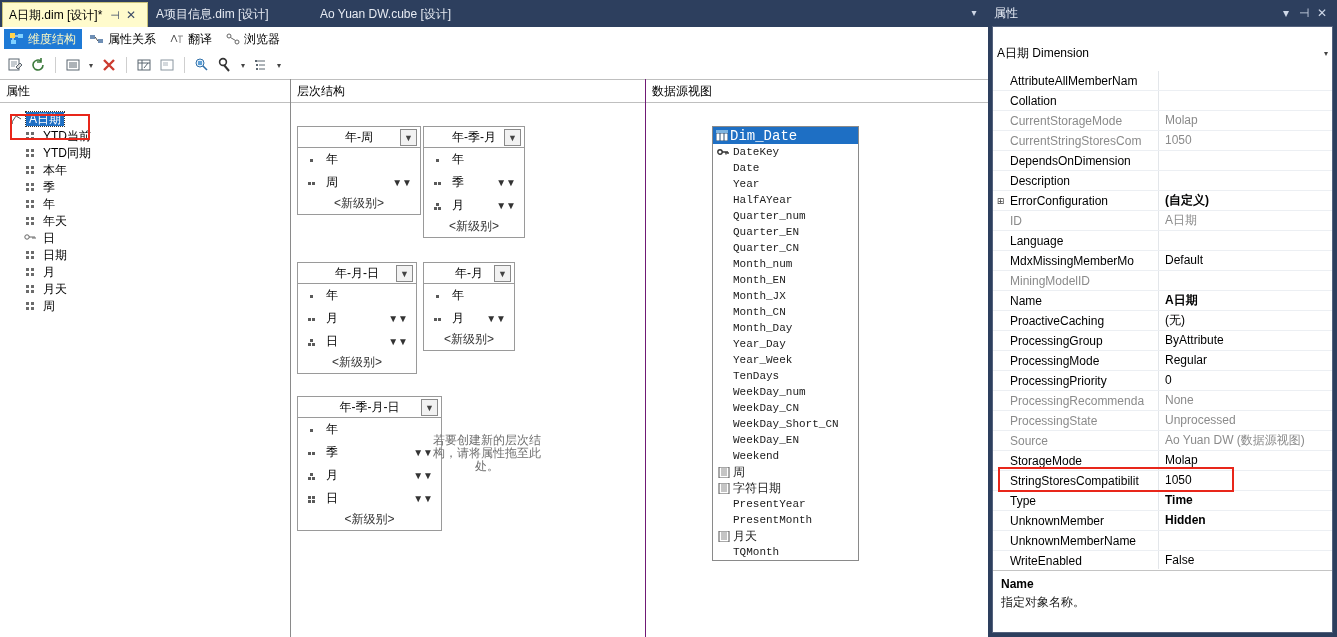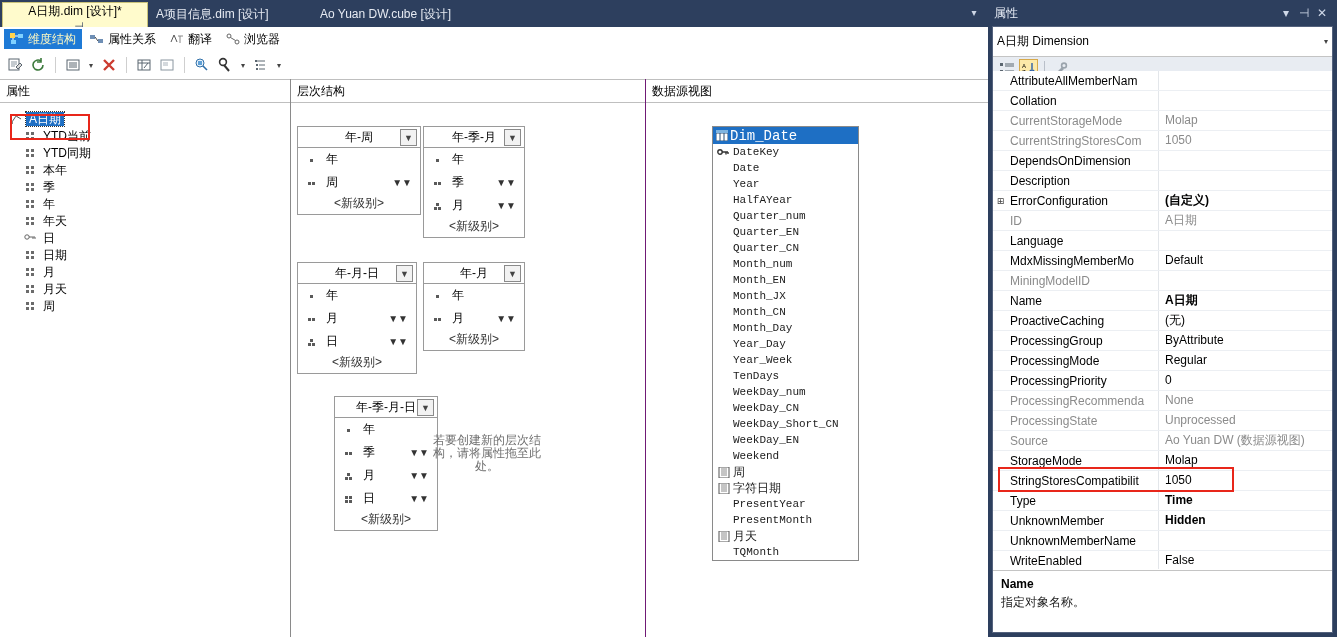--- a/index.html
+++ b/index.html
@@ -84,21 +84,21 @@
   .dsvrow .nm.cjk{font-family:"Liberation Sans","DejaVu Sans",sans-serif;font-size:12px;}
 
   
   .props{position:absolute;left:988px;top:0;width:349px;height:637px;background:#2d3f5e;}
   .props-title{height:26px;display:flex;align-items:center;padding:0 6px;color:#e9eef7;font-size:12px;}
   .props-title .ttl{flex:1;}
   .props-title .pbtn{width:18px;text-align:center;font-size:12px;color:#cfd8e8;}
   .props-inner{position:absolute;left:4px;top:26px;width:341px;bottom:4px;background:#fff;
                border:1px solid #54627d;box-sizing:border-box;}
   .props-combo{height:21px;border-bottom:1px solid #c4c4c4;display:flex;align-items:center;
-               padding:4px 4px;font-size:12px;background:#fff;}
+               padding:16px 4px;font-size:12px;background:#fff;}
   .props-combo .arrow{margin-left:auto;font-size:8px;color:#444;}
   .props-toolbar{height:22px;background:#e8ecf2;border-bottom:1px solid #c4c4c4;
                  display:flex;align-items:center;gap:3px;padding-left:4px;}
   .ptb{width:19px;height:18px;display:flex;align-items:center;justify-content:center;}
   .ptb.on{background:#fde9a9;border:1px solid #d7a94b;box-sizing:border-box;}
   .psep{width:1px;height:14px;background:#b9bfc9;margin:0 3px;}
 
   .grid{position:absolute;left:0;right:0;top:44px;bottom:63px;overflow:hidden;background:#fff;}
   .prow{height:19px;display:flex;align-items:center;border-bottom:1px solid #eceff3;position:relative;}
   .prow .exp{width:15px;text-align:center;font-size:9px;color:#444;}
@@ -114,21 +114,21 @@
   .props-desc .dd{font-size:12px;color:#222;}
 </style>
 </head>
 <body>
 
 <div class="app">
 
   <div class="editor">
 
     <div class="tabstrip">
-      <div class="tab active" style="left:2px;width:146px;flex-direction:column;">
+      <div class="tab active" style="left:2px;width:146px;">
         <span>A日期.dim [设计]*</span>
         <span class="pin">⊣</span>
         <span class="cls">✕</span>
       </div>
       <div class="tab inactive" style="left:150px;width:160px;">
         <span>A项目信息.dim [设计]</span>
       </div>
       <div class="tab inactive" style="left:314px;width:190px;">
         <span>Ao Yuan DW.cube [设计]</span>
       </div>
@@ -477,21 +477,21 @@
                     <rect x="3" y="2" width="3" height="3" fill="#5a5a5a"></rect>
                     <rect x="1" y="6" width="3" height="3" fill="#5a5a5a"></rect>
                     <rect x="5" y="6" width="3" height="3" fill="#5a5a5a"></rect>
                   </svg>
                 </span>
                 <span class="nm">日</span>
                 <span class="chev">▼▼</span>
               </div>
               <div class="newlvl">&lt;新级别&gt;</div>
             </div>
-            <div class="card" style="left: 132px; top: 158px; width: 102px;">
+            <div class="card" style="left: 132px; top: 158px; width: 92px;">
               <div class="chdr">
                 <span>年-月</span>
                 <span class="expand">▼</span>
               </div>
               <div class="lvl">
                 <span class="dots">
                   <svg width="12" height="10" viewBox="0 0 10 10">
                     <rect x="3" y="4" width="3" height="3" fill="#5a5a5a"></rect>
                   </svg>
                 </span>
@@ -502,21 +502,21 @@
                   <svg width="12" height="10" viewBox="0 0 10 10">
                     <rect x="1" y="4" width="3" height="3" fill="#5a5a5a"></rect>
                     <rect x="5" y="4" width="3" height="3" fill="#5a5a5a"></rect>
                   </svg>
                 </span>
                 <span class="nm">月</span>
                 <span class="chev">▼▼</span>
               </div>
               <div class="newlvl">&lt;新级别&gt;</div>
             </div>
-            <div class="card" style="left: 6px; top: 292px; width: 104px; margin-left: 37px;">
+            <div class="card" style="left: 6px; top: 292px; width: 145px;">
               <div class="chdr">
                 <span>年-季-月-日</span>
                 <span class="expand">▼</span>
               </div>
               <div class="lvl">
                 <span class="dots">
                   <svg width="12" height="10" viewBox="0 0 10 10">
                     <rect x="3" y="4" width="3" height="3" fill="#5a5a5a"></rect>
                   </svg>
                 </span>

